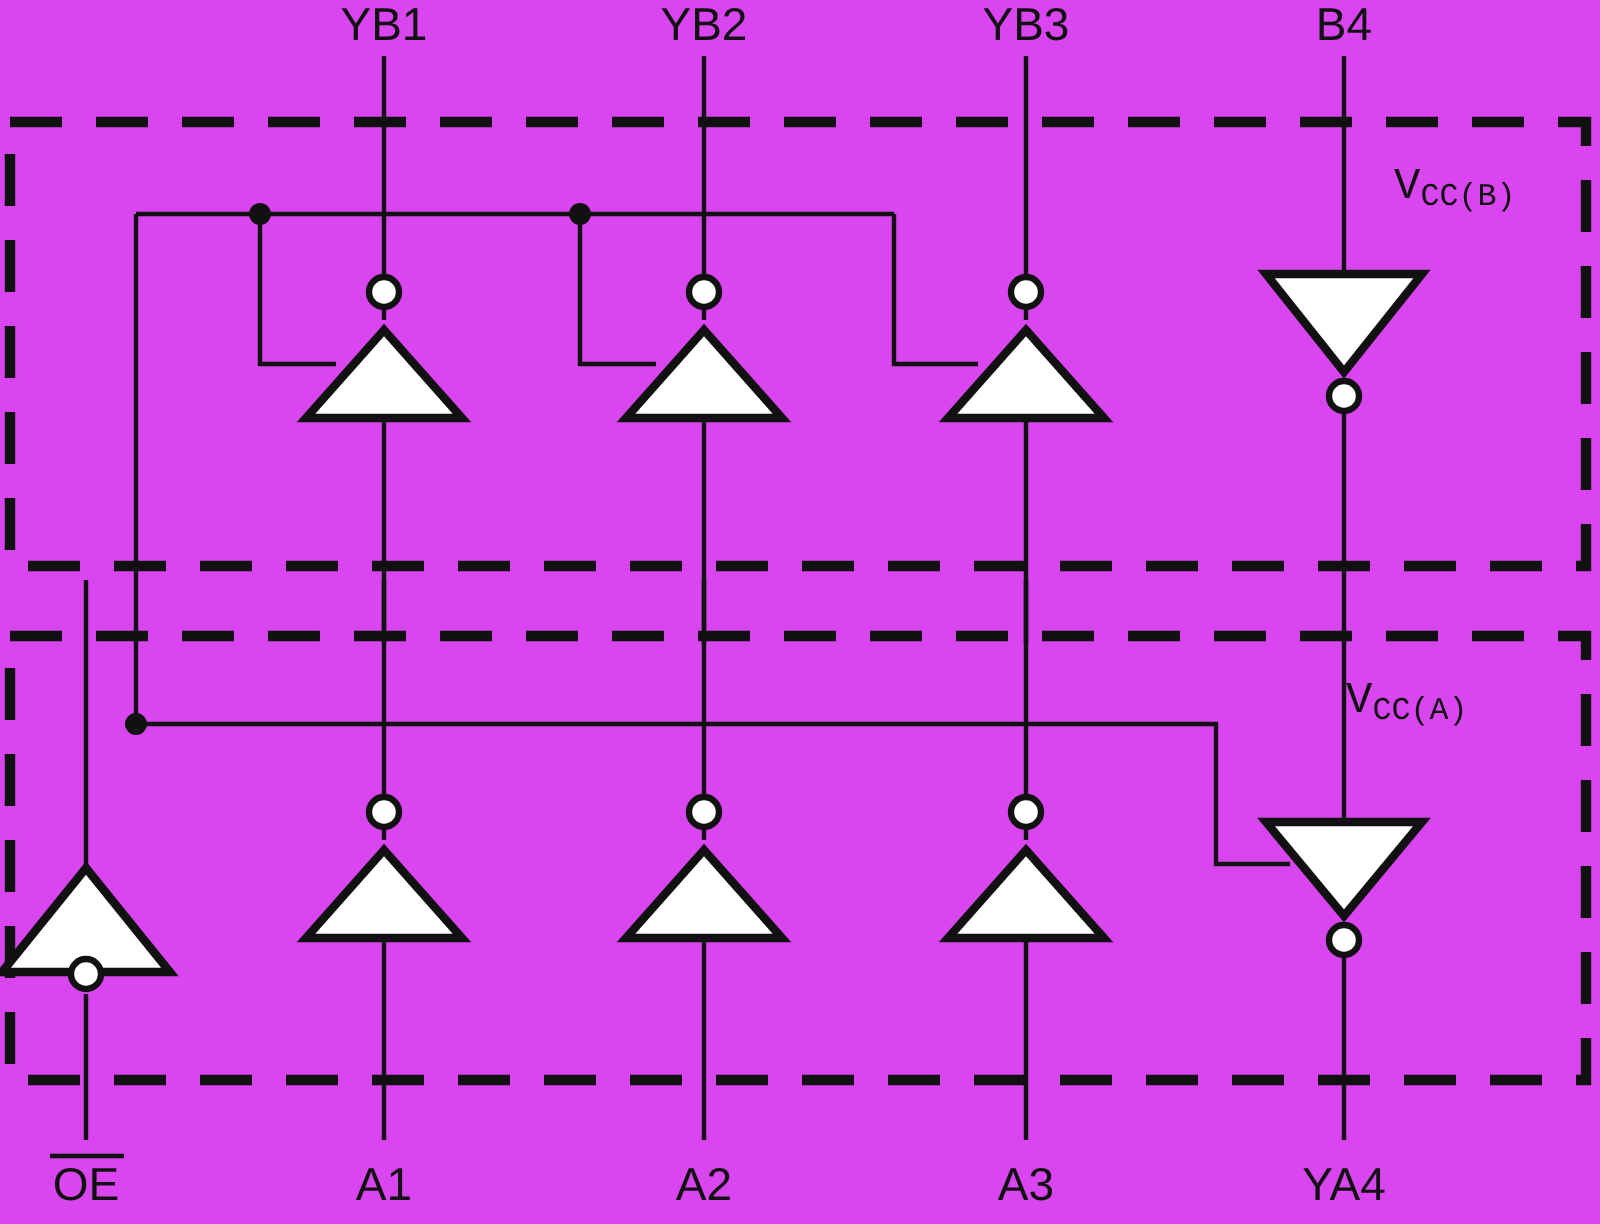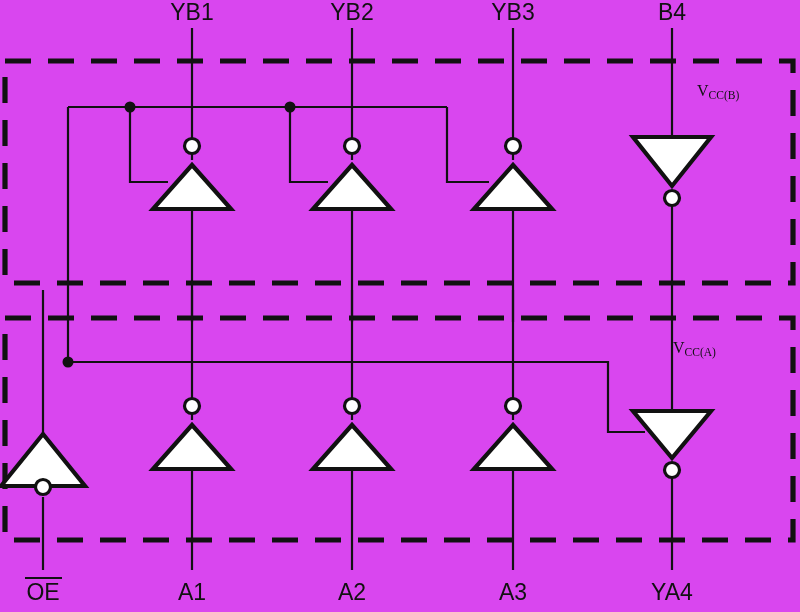--- a/index.html
+++ b/index.html
@@ -56,22 +56,22 @@
     fill: #111111;
     text-anchor: middle;
     dominant-baseline: alphabetic;
   }
   .overbar {
     stroke: #111111;
     stroke-width: 2.2;
   }
   .vcc-label {
     position: absolute;
-    font-family: Liberation Serif, serif;
-    font-size: 16px;
+    font-family: Liberation Mono, monospace;
+    font-size: 22px;
     color: #111111;
     white-space: nowrap;
     line-height: 1;
   }
   .vcc-label sub {
     font-size: 0.72em;
     vertical-align: -0.22em;
     letter-spacing: 0;
   }
   #vcc-b-label { left: 697px; top: 83px; }

